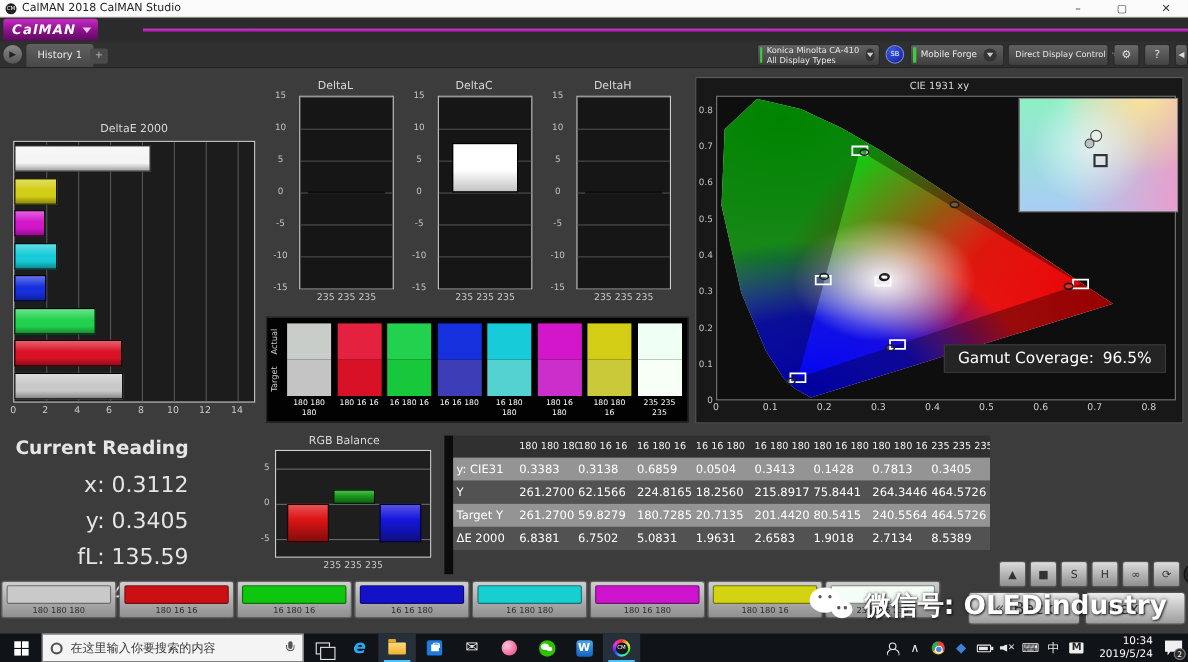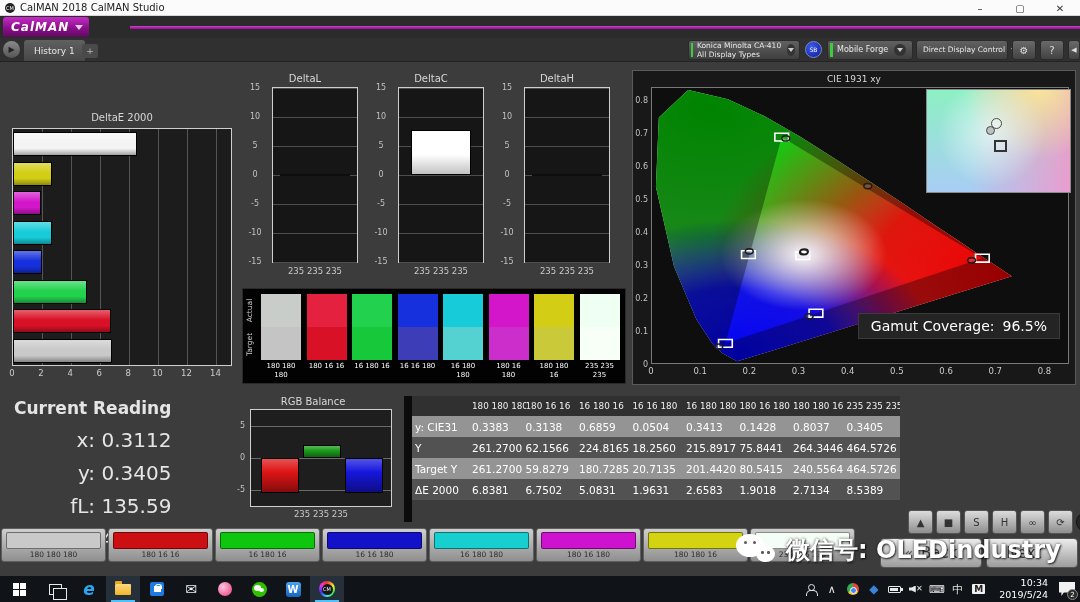--- a/index.html
+++ b/index.html
@@ -518,21 +518,21 @@
             <div class="tcell">235 235 235</div>
           </div>
           <div class="trow light">
             <div class="tcell lab">y: CIE31</div>
             <div class="tcell">0.3383</div>
             <div class="tcell">0.3138</div>
             <div class="tcell">0.6859</div>
             <div class="tcell">0.0504</div>
             <div class="tcell">0.3413</div>
             <div class="tcell">0.1428</div>
-            <div class="tcell">0.8037</div>
+            <div class="tcell">0.7813</div>
             <div class="tcell">0.3405</div>
           </div>
           <div class="trow dark">
             <div class="tcell lab">Y</div>
             <div class="tcell">261.2700</div>
             <div class="tcell">62.1566</div>
             <div class="tcell">224.8165</div>
             <div class="tcell">18.2560</div>
             <div class="tcell">215.8917</div>
             <div class="tcell">75.8441</div>
@@ -632,20 +632,28 @@
 
   <div class="taskbar">
     <div class="startbtn">
         <div class="winlogo">
           <div></div>
           <div></div>
           <div></div>
           <div></div>
         </div>
       </div>
+    <div class="searchbox">
+      <div class="cortana-ring"></div>
+      <div class="search-text">在这里输入你要搜索的内容</div>
+      <div class="mic">
+          <div class="cap"></div>
+          <div class="arc"></div>
+        </div>
+    </div>
     <div class="tb-icon">
         <div class="taskview"></div>
       </div>
     <div class="tb-icon">
         <span class="edge-e">e</span>
       </div>
     <div class="tb-icon active">
         <div class="folder"></div>
         <div class="tb-underline"></div>
       </div>

